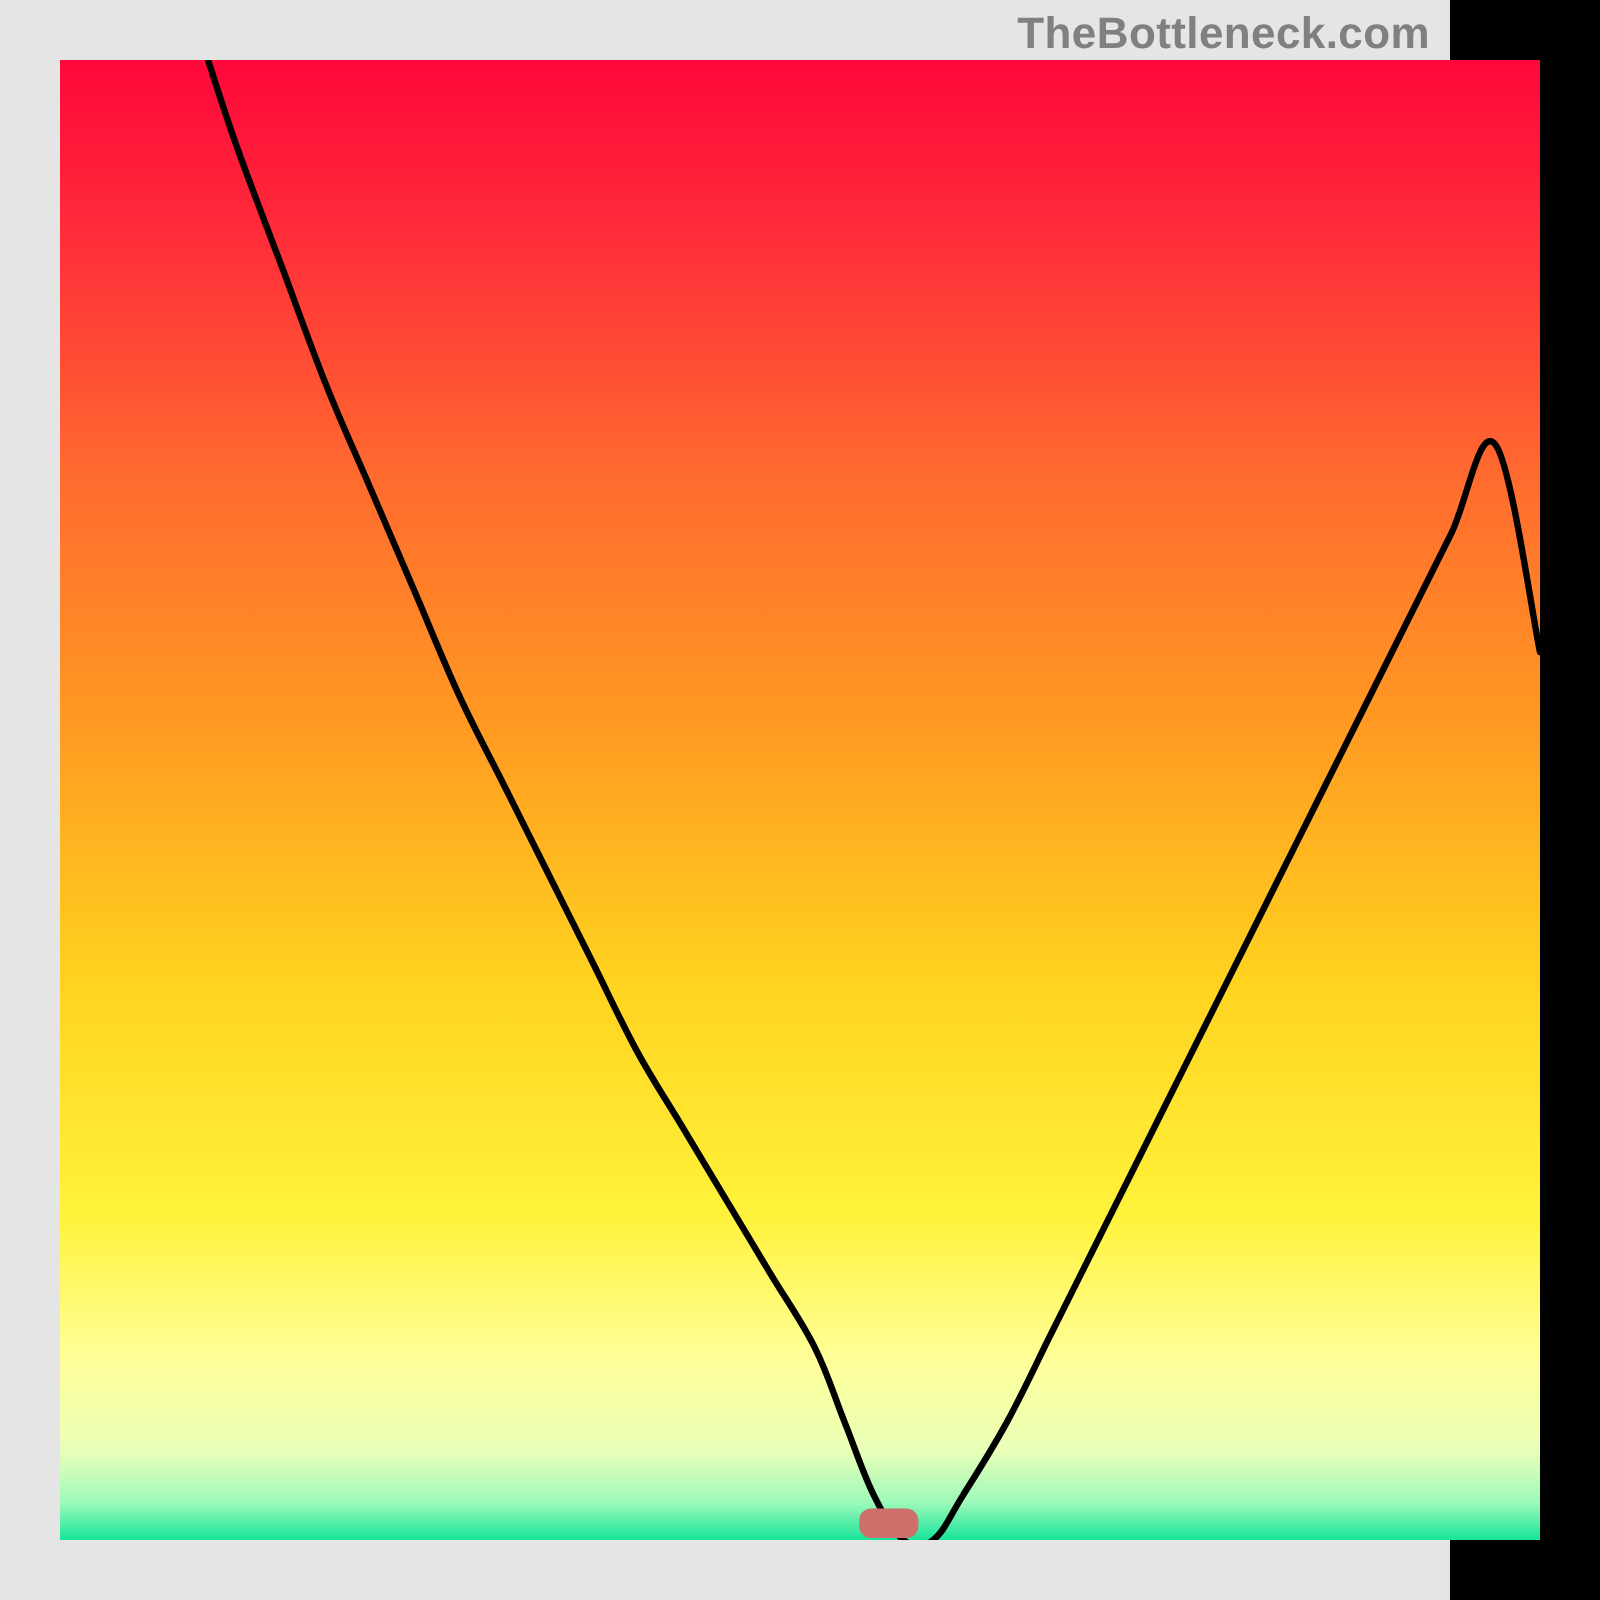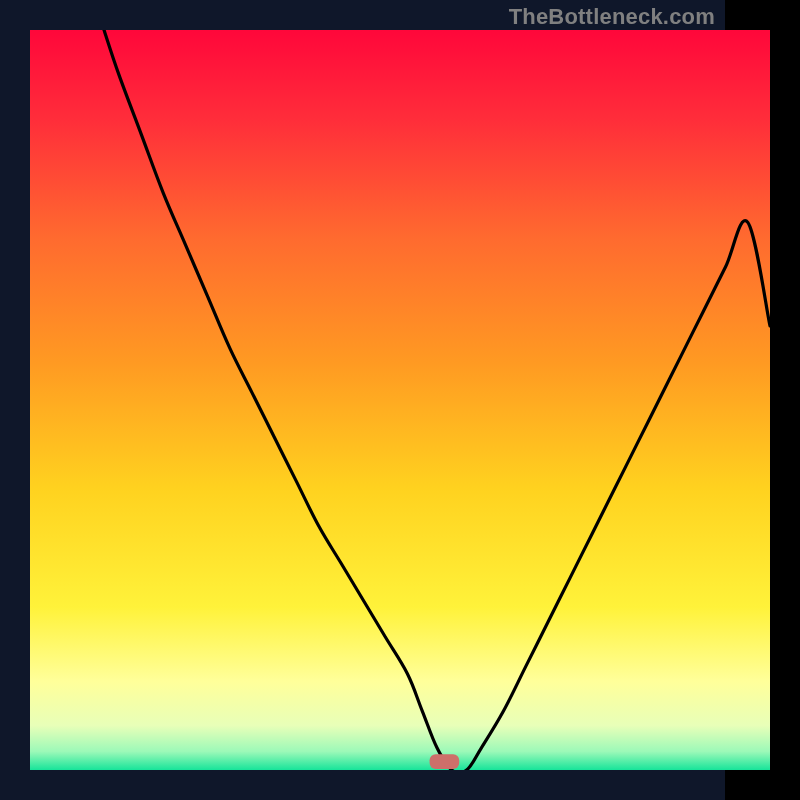--- a/index.html
+++ b/index.html
@@ -8,21 +8,21 @@
     width: 800px;
     height: 800px;
     background: #000;
     overflow: hidden;
     font-family: Arial, Helvetica, sans-serif;
   }
   .frame {
     position: relative;
     width: 725px;
     height: 800px;
-    background: #0f172a;
+    background: #e5e5e5;
   }
   .attribution {
     position: absolute;
     top: 4px;
     right: 10px;
     color: #808080;
     font-size: 22px;
     font-weight: 600;
     letter-spacing: 0.2px;
     z-index: 5;

